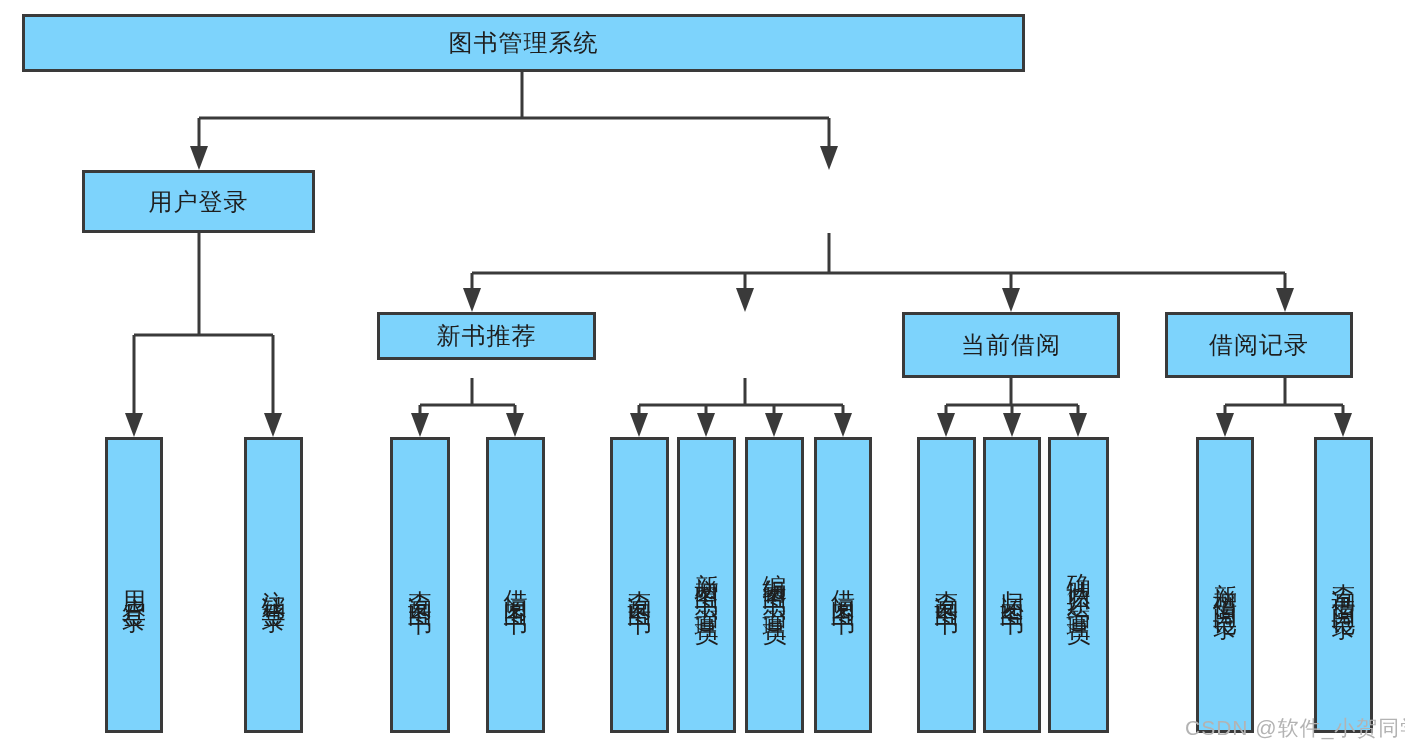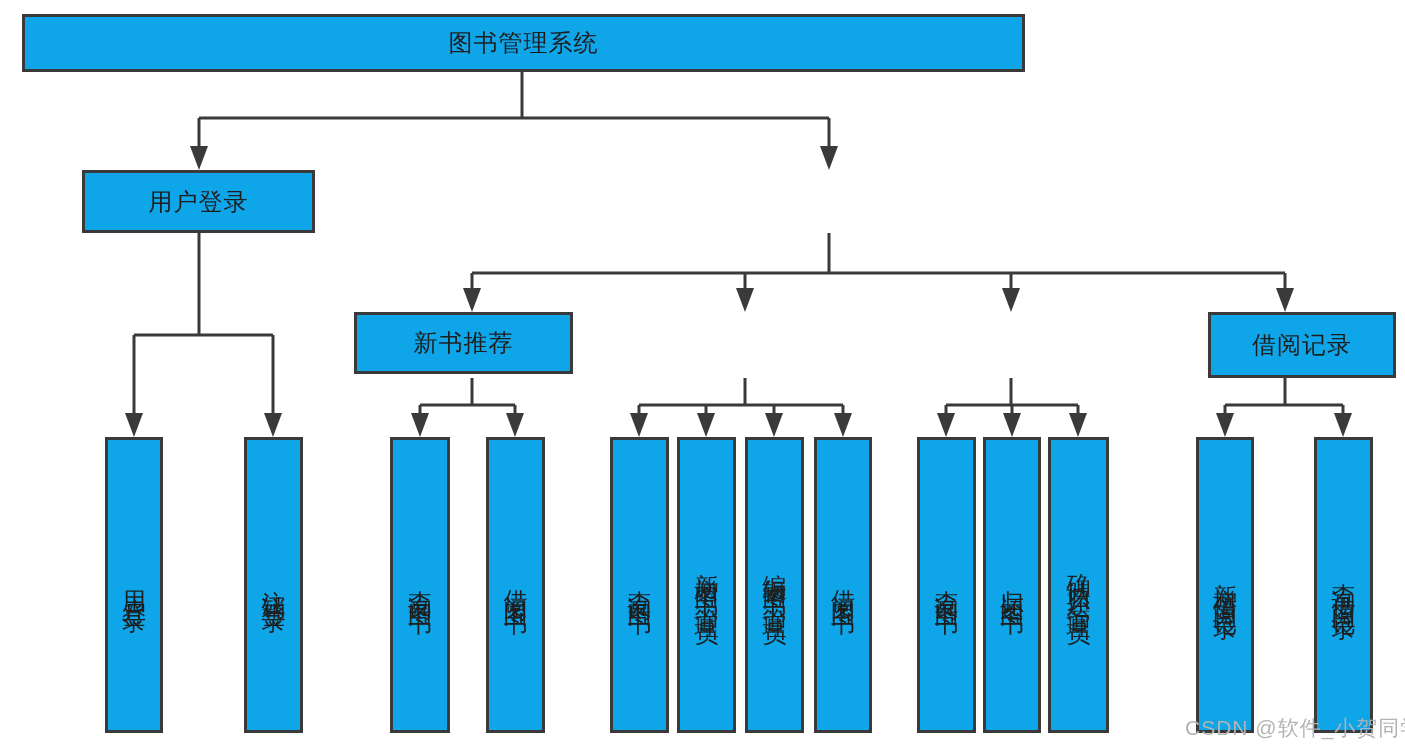--- a/index.html
+++ b/index.html
@@ -17,21 +17,21 @@
   }
   svg.connectors {
     position: absolute;
     left: 0;
     top: 0;
     z-index: 1;
   }
   .node {
     position: absolute;
     box-sizing: border-box;
-    background: #0ea5e9;
+    background: #7dd3fc;
     border: 3px solid #3a3a3a;
     color: #1e1e1e;
     display: flex;
     align-items: center;
     justify-content: center;
     z-index: 2;
     font-size: 24px;
     letter-spacing: 1px;
     white-space: nowrap;
   }
@@ -95,22 +95,23 @@
       <polygon points="1069,413 1087,413 1078,437"></polygon>
       <polygon points="1216,413 1234,413 1225,437"></polygon>
       <polygon points="1334,413 1352,413 1343,437"></polygon>
     </g>
   </svg>
 
   <div class="node" style="left:22px; top:14px; width:1003px; height:58px">图书管理系统</div>
 
   <div class="node" style="left:82px; top:170px; width:233px; height:63px">用户登录</div>
 
-  <div class="node" style="left:354px; top:312px; width:219px; height:62px">新书推荐</div>
-  <div class="node" style="left:1208px; top:312px; width:188px; height:66px">借阅记录</div>
+  <div class="node" style="left:377px; top:312px; width:219px; height:48px">新书推荐</div>
+  <div class="node" style="left:902px; top:312px; width:218px; height:66px">当前借阅</div>
+  <div class="node" style="left:1165px; top:312px; width:188px; height:66px">借阅记录</div>
 
   <div class="node v" style="left:105px; top:437px; width:58px; height:296px">用户登录</div>
   <div class="node v" style="left:244px; top:437px; width:59px; height:296px">注销登录</div>
 
   <div class="node v" style="left:390px; top:437px; width:60px; height:296px">查询图书</div>
   <div class="node v" style="left:486px; top:437px; width:59px; height:296px">借阅图书</div>
 
   <div class="node v" style="left:610px; top:437px; width:59px; height:296px">查询图书</div>
   <div class="node v" style="left:677px; top:437px; width:59px; height:296px">新增图书（管理员）</div>
   <div class="node v" style="left:745px; top:437px; width:59px; height:296px">编辑图书（管理员）</div>

